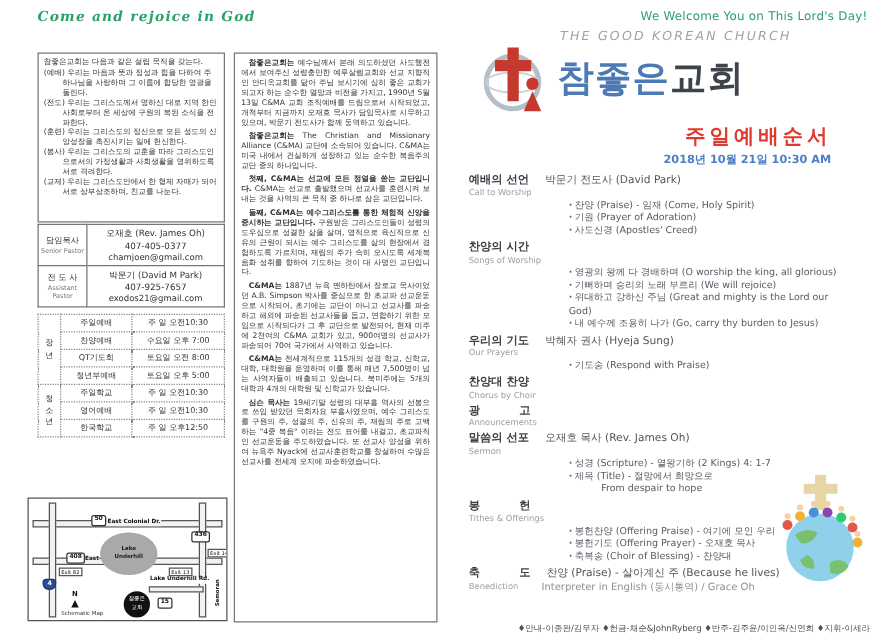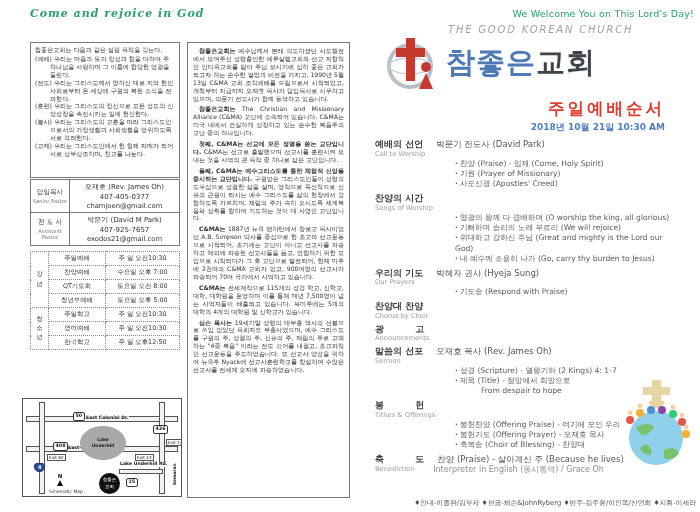--- a/index.html
+++ b/index.html
@@ -230,21 +230,21 @@
   </div>
   <div class="abs btitle">주일예배순서</div>
   <div class="abs bdate">2018년 10월 21일 10:30 AM</div>
 
   <div class="abs order">
 
     <div class="sec">
       <div class="shead"><span>예배의 선언</span><span class="person">박문기 전도사 (David Park)</span></div>
       <div class="ssub">Call to Worship</div>
       <div class="bul">찬양 (Praise) - 임재 (Come, Holy Spirit)</div>
-      <div class="bul">기원 (Prayer of Missionary)</div>
+      <div class="bul">기원 (Prayer of Adoration)</div>
       <div class="bul">사도신경 (Apostles' Creed)</div>
     </div>
 
     <div class="sec">
       <div class="shead"><span>찬양의 시간</span></div>
       <div class="ssub">Songs of Worship</div>
       <div class="bul">영광의 왕께 다 경배하며 (O worship the king, all glorious)</div>
       <div class="bul">기뻐하며 승리의 노래 부르리 (We will rejoice)</div>
       <div class="bul">위대하고 강하신 주님 (Great and mighty is the Lord our God)</div>
       <div class="bul">내 예수께 조용히 나가 (Go, carry thy burden to Jesus)</div>

